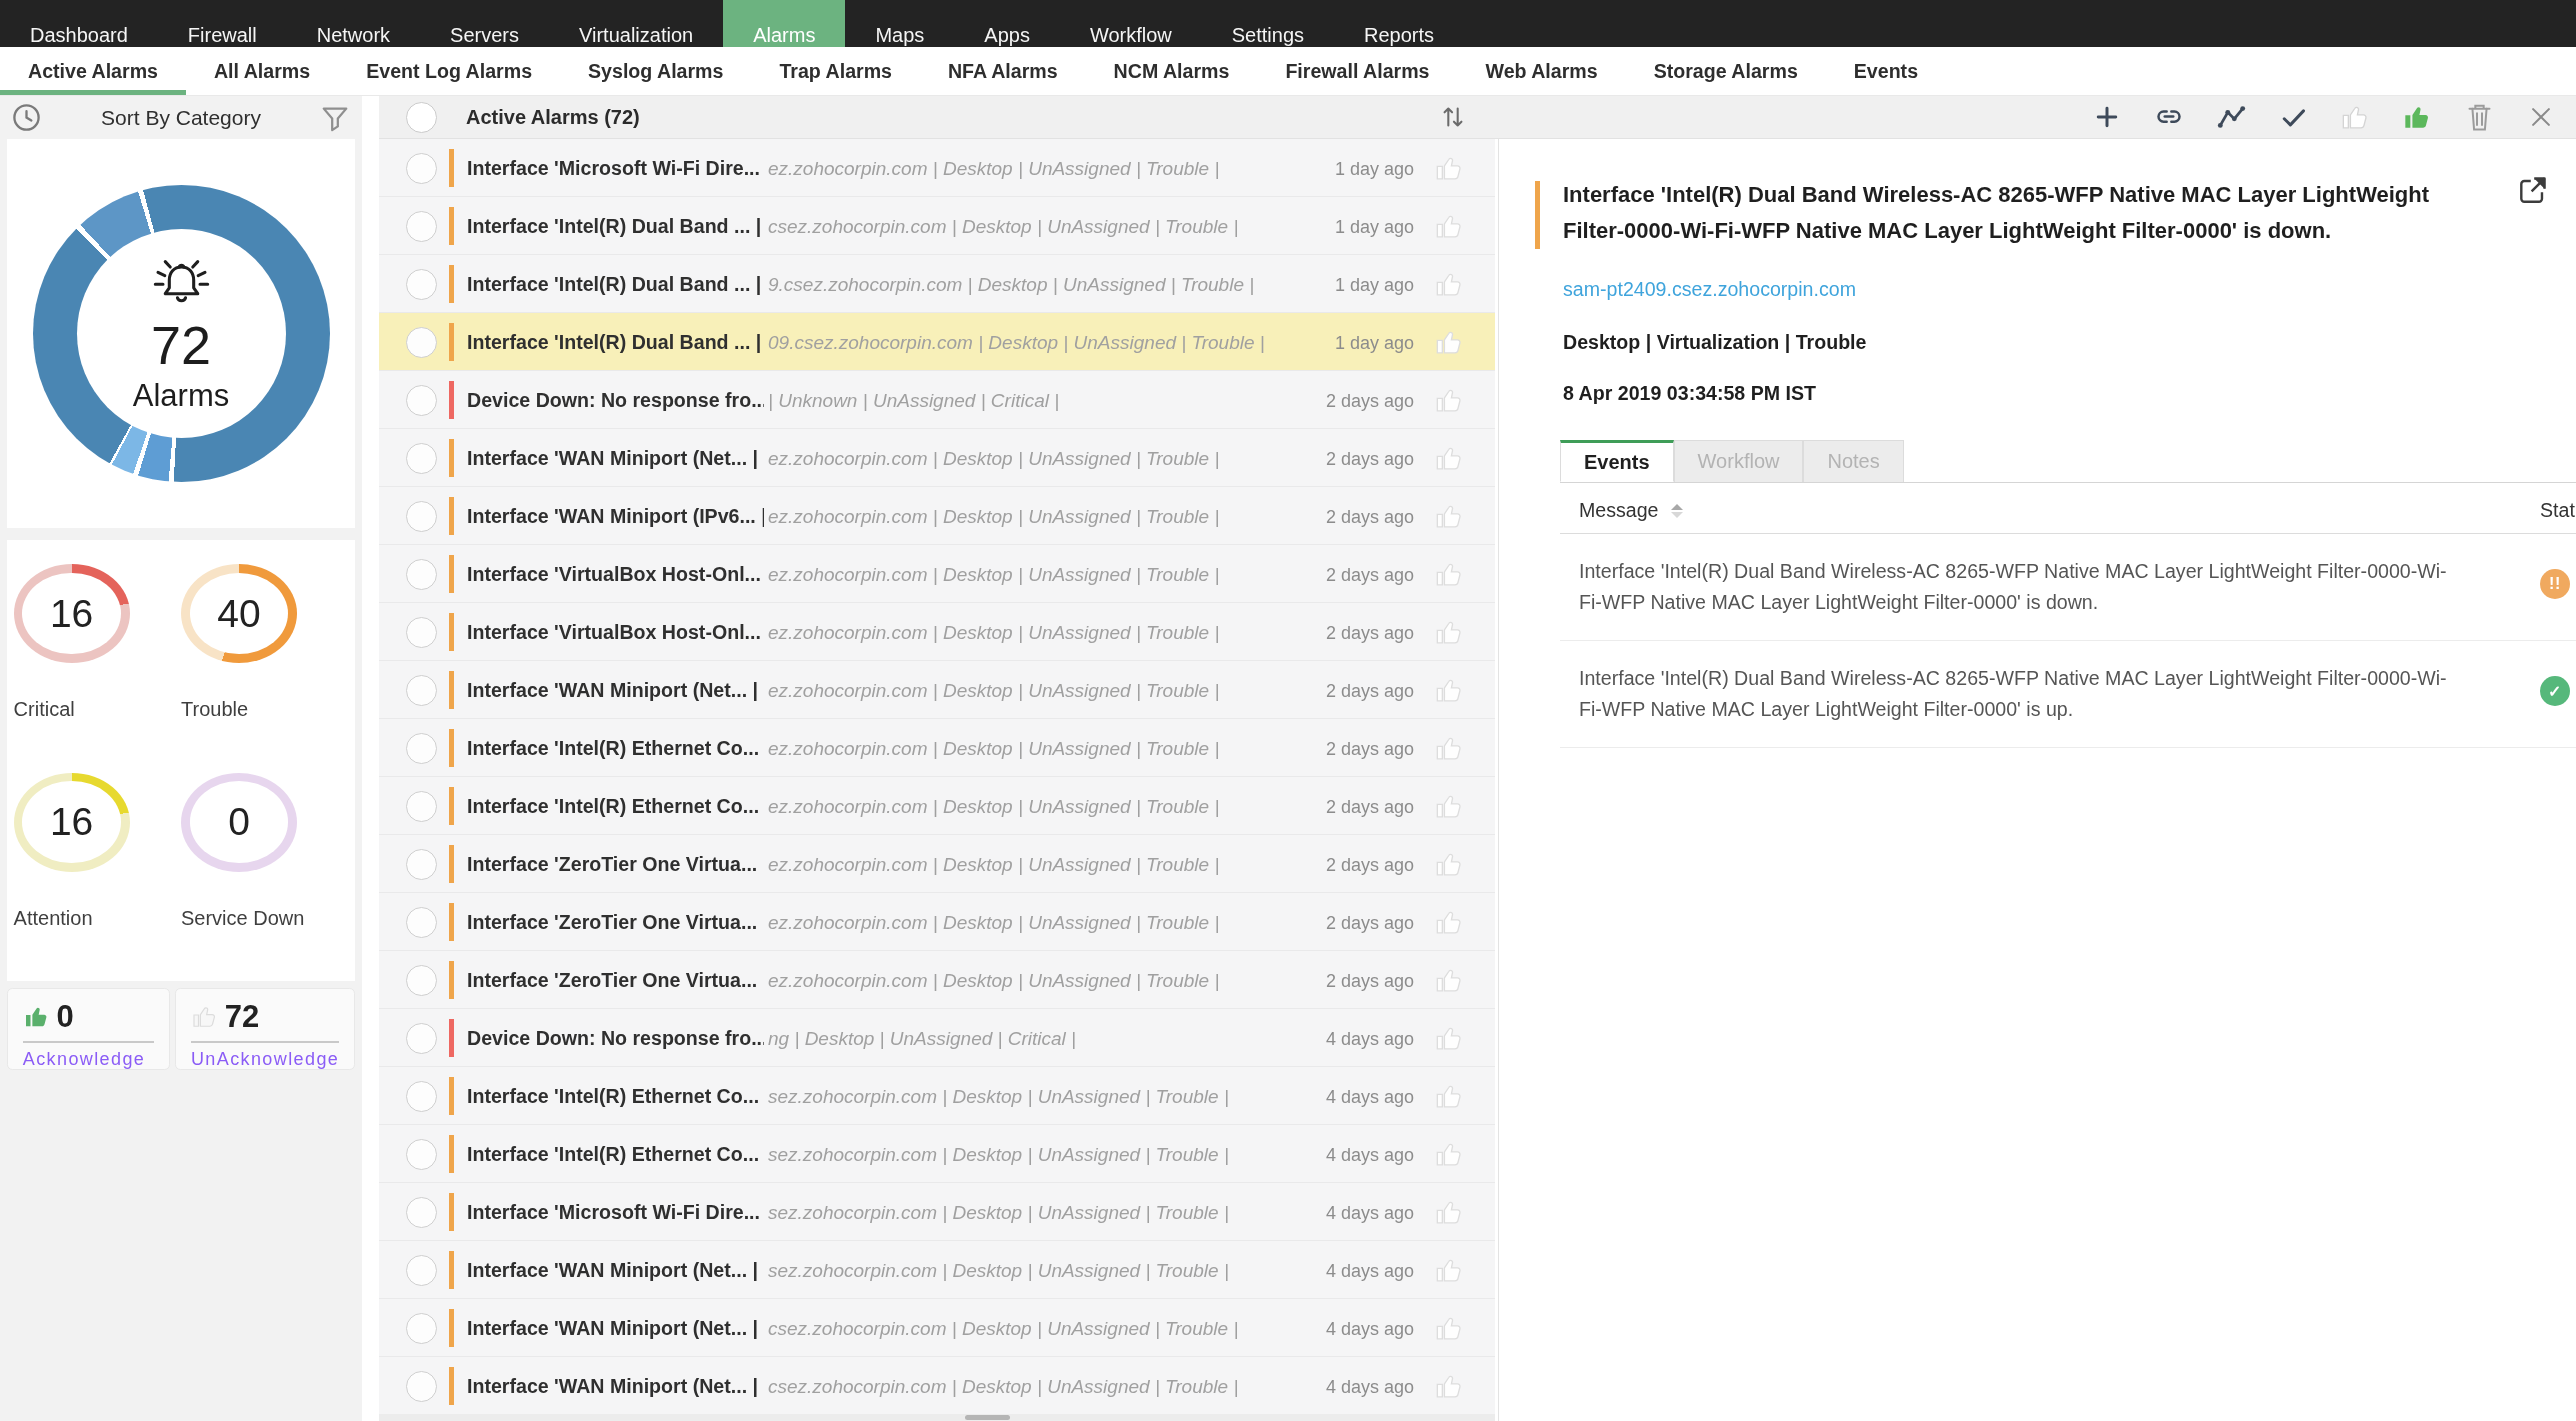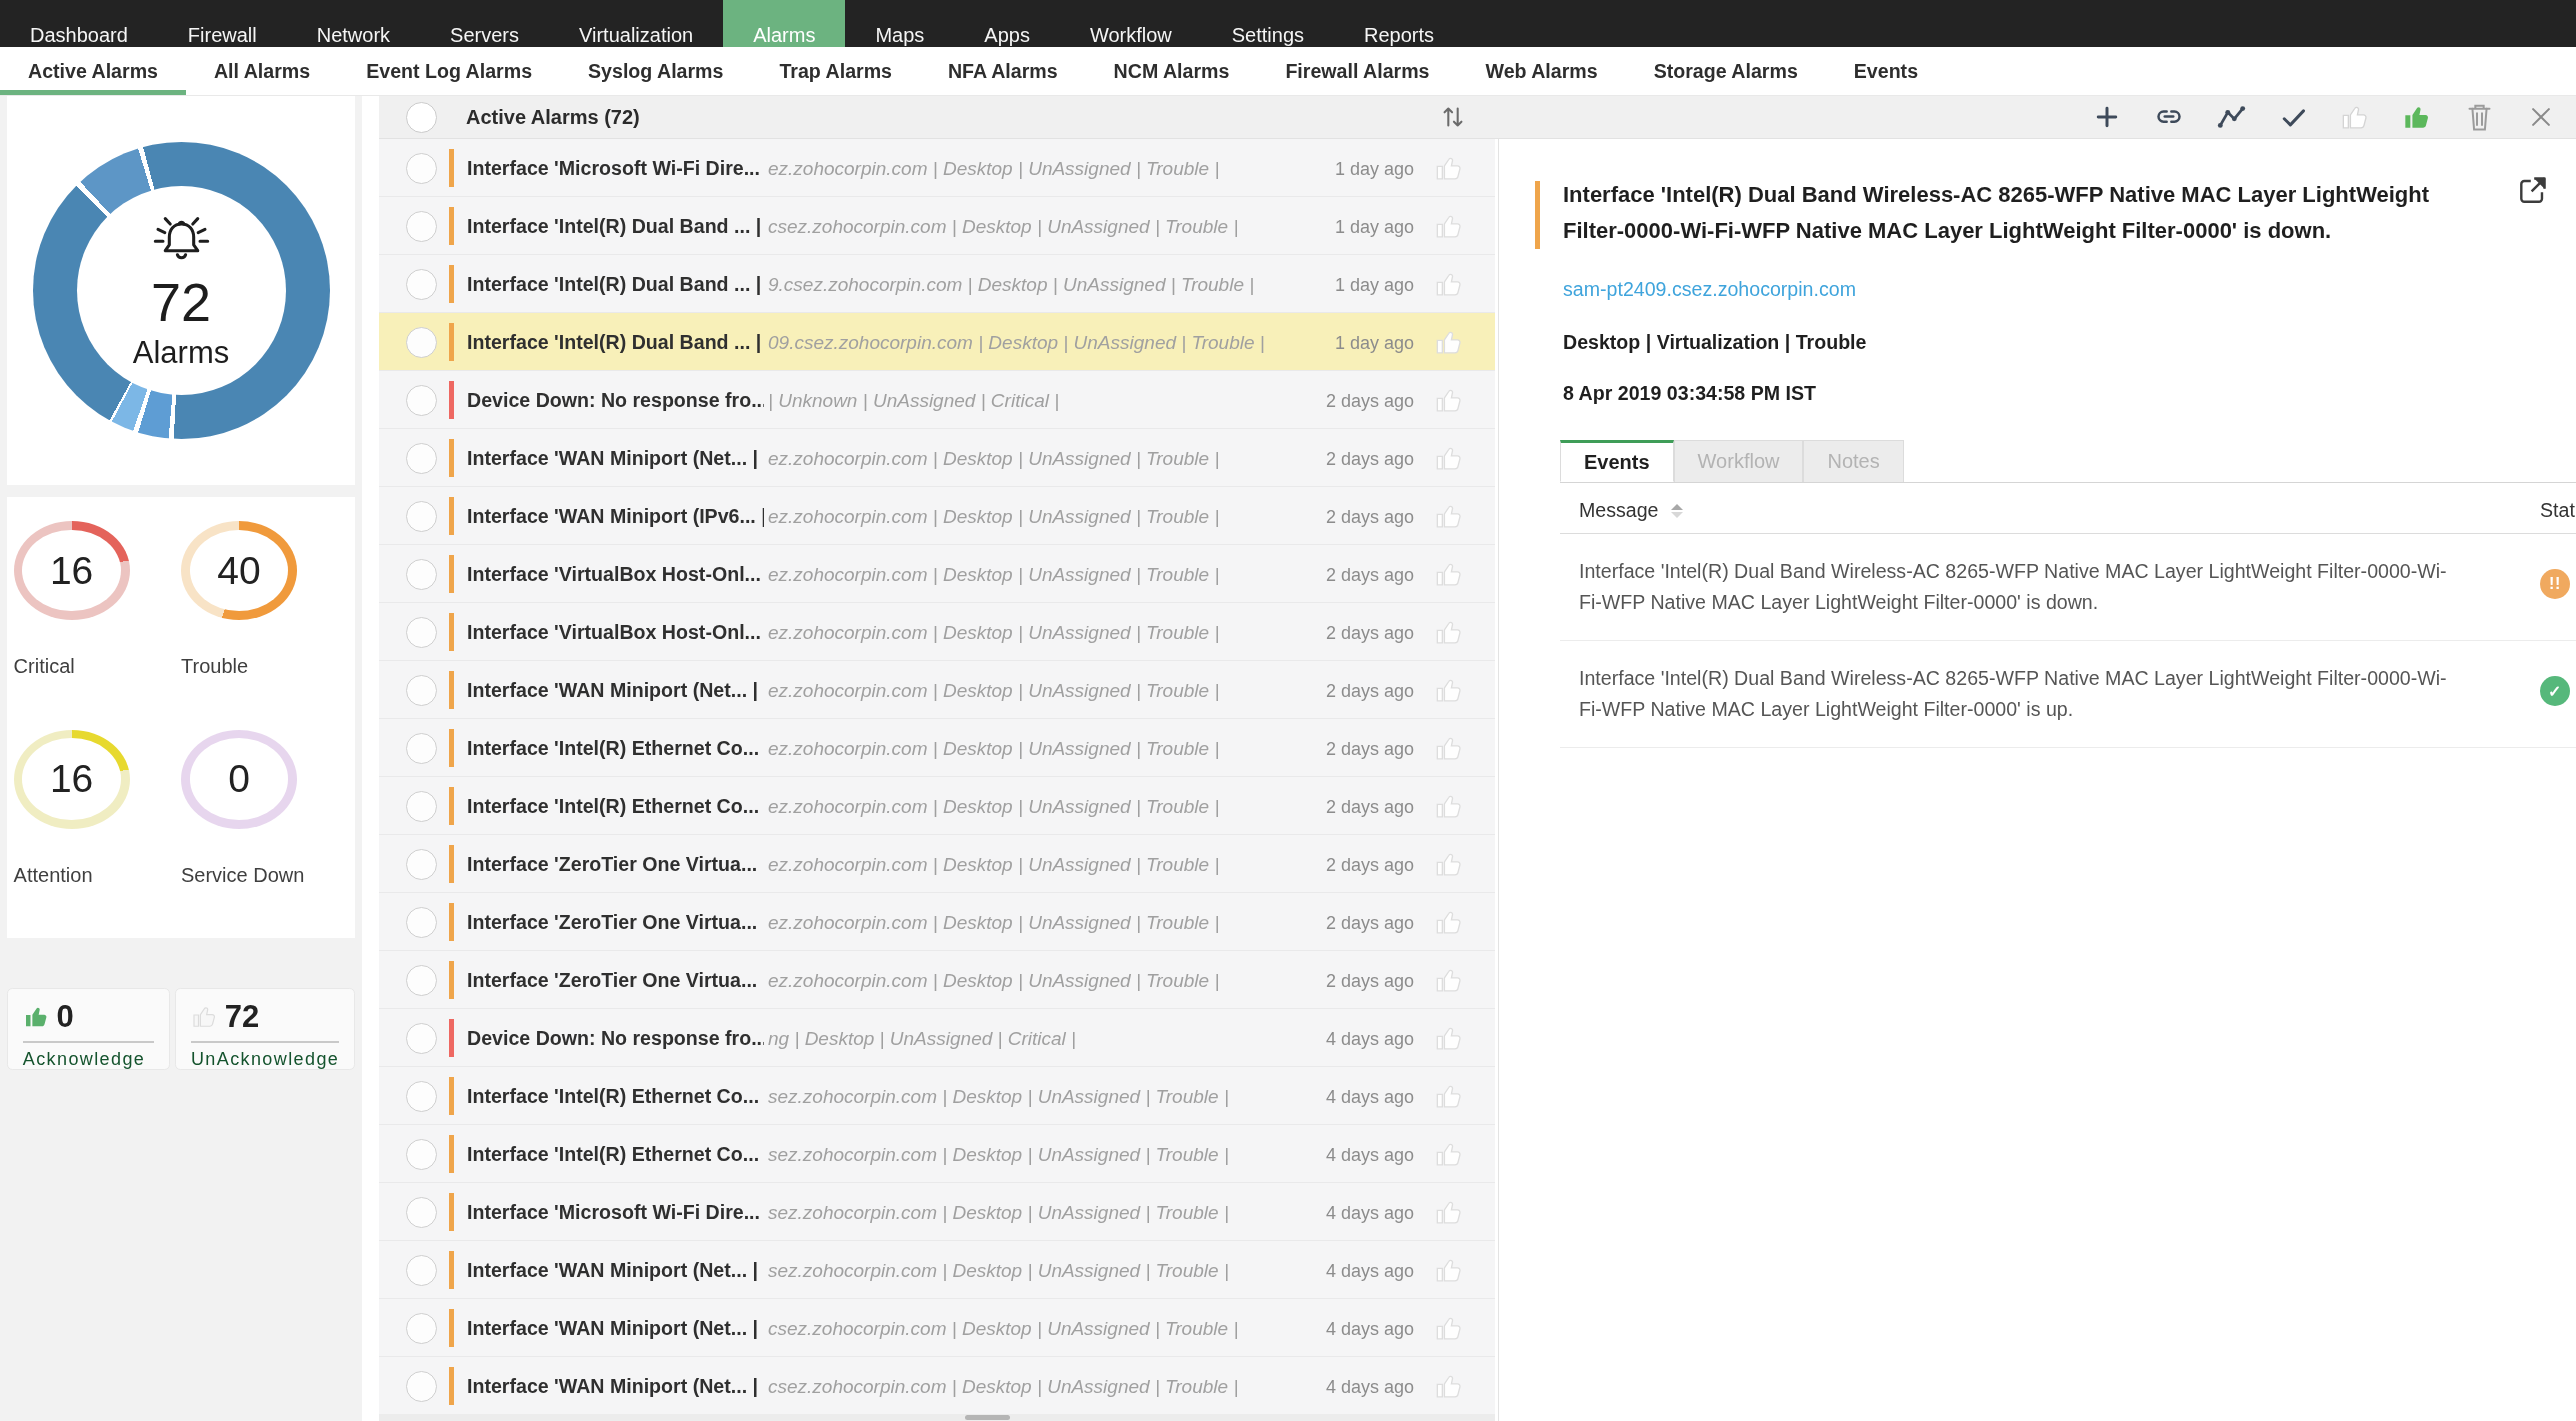--- a/index.html
+++ b/index.html
@@ -50,21 +50,21 @@
   .ring.attention   { background:conic-gradient(#e7d92f 0 80deg,#f0edc2 80deg 360deg); }
   .ring.servicedown { background:conic-gradient(#e7d6ee 0 360deg); }
   .ring-label { margin-top:16px; font-size:20px; color:#3f3f3f; }
 
   .ack-row { position:absolute; left:6.8px; right:6.8px; top:892px; display:flex; gap:5.4px; }
   .ack-cell { flex:1; background:#fafafa; border:0.7px solid #e8e8e8; border-radius:5.4px;
     height:82px; padding:9.5px 15px 0; cursor:pointer; }
   .ack-line { display:flex; align-items:center; gap:6.8px; }
   .ack-num { font-size:31px; font-weight:bold; color:#222; }
   .ack-rule { height:2px; background:#c9c9c9; margin:6.8px 0 5.4px; }
-  .ack-label { font-size:18px; color:#14532d; letter-spacing:1.4px; }
+  .ack-label { font-size:18px; color:#8b5cf6; letter-spacing:1.4px; }
 
   
   .list-head { position:absolute; left:379px; top:96px; width:2197px; height:43px;
     background:#f0f0f0; border-bottom:0.7px solid #e2e2e2; }
   .head-check { position:absolute; left:27px; top:6px; width:31px; height:31px;
     border-radius:50%; border:1.4px solid #cbcbcb; background:#fff; cursor:pointer; }
   .list-title { position:absolute; left:87px; top:10px; font-size:20px; font-weight:bold; color:#2b2b2b; }
   .sort-btn { position:absolute; left:1058px; top:5.4px; }
   .tool-group { position:absolute; right:19px; top:5.4px; display:flex; gap:30px; align-items:center; }
 
@@ -191,20 +191,34 @@
     </div>
     <div class="sub-item">
       <span>Storage Alarms</span>
     </div>
     <div class="sub-item">
       <span>Events</span>
     </div>
 </nav>
 
 <aside class="sidebar">
+  <div class="side-head">
+    <span class="icon-btn">
+      <svg width="31" height="31" viewBox="0 0 32 32">
+          <circle cx="16" cy="16" r="12.5" fill="none" stroke="#7a7a7a" stroke-width="2.4"></circle>
+          <path d="M16 9.5V16l5 3" fill="none" stroke="#7a7a7a" stroke-width="2.4" stroke-linecap="round"></path>
+        </svg>
+    </span>
+    <span class="side-title">Sort By Category</span>
+    <span class="icon-btn">
+      <svg width="30" height="30" viewBox="0 0 32 32">
+          <path d="M4 6h24L19 16.5V25l-6 4V16.5z" fill="none" stroke="#8f8f8f" stroke-width="2.4" stroke-linejoin="round"></path>
+        </svg>
+    </span>
+  </div>
 
   <div class="card donut-card">
     <div class="donut">
       <div class="donut-center">
         <span>
           <svg width="65" height="57" viewBox="0 0 72 60">
             <g fill="none" stroke="#1e1e1e" stroke-width="3.4" stroke-linecap="round" stroke-linejoin="round">
               <path d="M36 14c-8.5 0-13.5 6.2-13.5 14.5V37l-4.5 6.5h36L49.5 37v-8.5C49.5 20.2 44.5 14 36 14z"></path>
               <path d="M31.5 48a4.7 4.7 0 0 0 9 0"></path>
               <path d="M33.5 14a2.6 2.6 0 0 1 5 0"></path>

